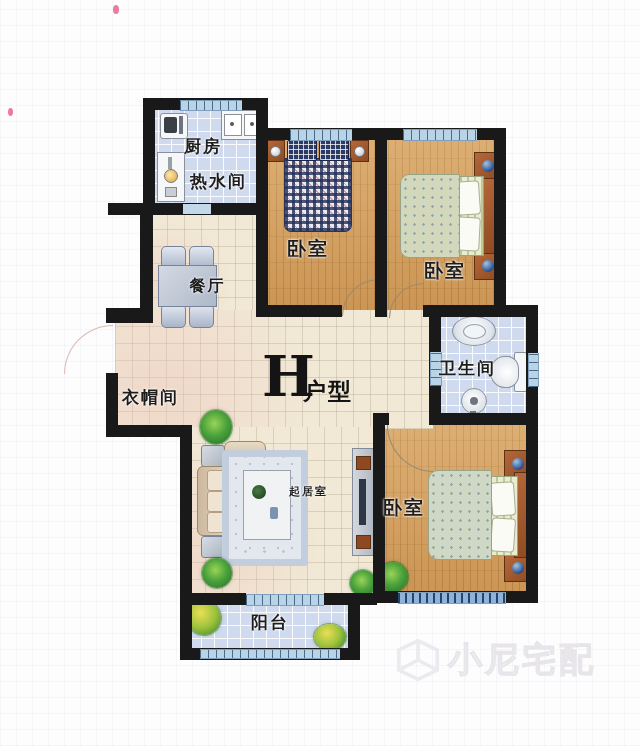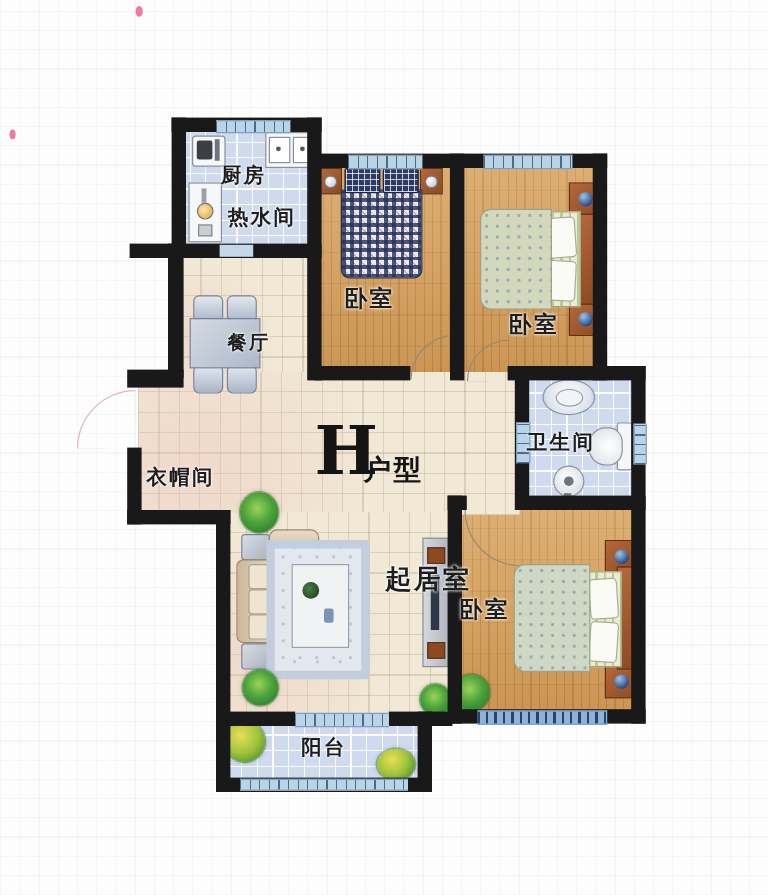--- a/index.html
+++ b/index.html
@@ -242,24 +242,31 @@
 
   <div class="plant plant-y" style="left:187px;top:601px;width:34px;height:34px;"></div>
   <div class="plant plant-y" style="left:314px;top:624px;width:32px;height:26px;"></div>
 
   <div class="label" style="left:184px;top:135px;font-size:17px;">厨房</div>
   <div class="label" style="left:190px;top:170px;font-size:17px;">热水间</div>
   <div class="label" style="left:287px;top:236px;font-size:19px;">卧室</div>
   <div class="label" style="left:424px;top:258px;font-size:19px;">卧室</div>
   <div class="label" style="left:439px;top:357px;font-size:17px;">卫生间</div>
   <div class="label" style="left:122px;top:386px;font-size:17px;">衣帽间</div>
-  <div class="label" style="left:289px;top:468px;font-size:22px;margin-left:32px;">起居室</div>
+  <div class="label" style="left:289px;top:484px;font-size:11px;">起居室</div>
   <div class="label" style="left:383px;top:495px;font-size:19px;">卧室</div>
   <div class="label" style="left:251px;top:611px;font-size:17px;">阳台</div>
 
   <div class="unit-letter" style="left:262px;top:348px;">H</div>
   <div class="unit-type" style="left:303px;top:376px;">户型</div>
 
+  <div class="watermark" style="left:396px;top:637px;">
+    <svg width="44" height="44" viewBox="0 0 48 48" fill="none">
+      <path d="M24 3 L45 13 L45 35 L24 45 L3 35 L3 13 Z" stroke="#eceaee" stroke-width="4" fill="none"></path>
+      <path d="M24 3 L24 24 L45 35 M24 24 L3 35" stroke="#eceaee" stroke-width="4" fill="none"></path>
+    </svg>
+    <span class="wm-text">小尼宅配</span>
+  </div>
 
   <div class="speck" style="left:113px;top:5px;width:6px;height:9px;"></div>
   <div class="speck" style="left:8px;top:108px;width:5px;height:8px;"></div>
 
 </div>
 
 </body></html>

